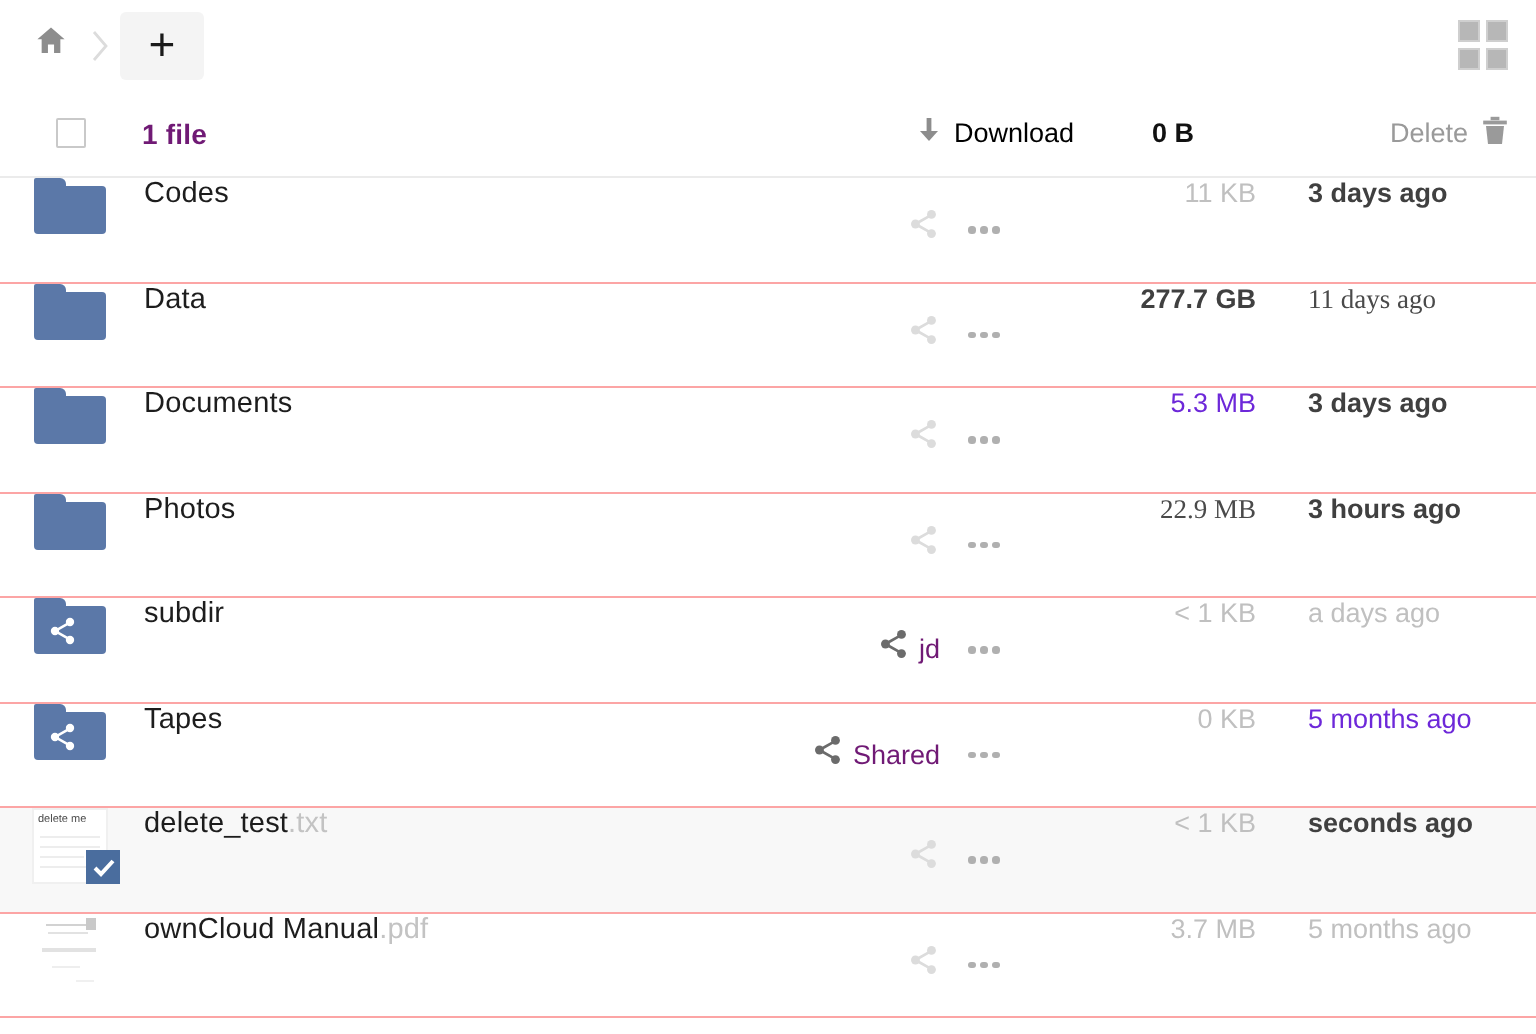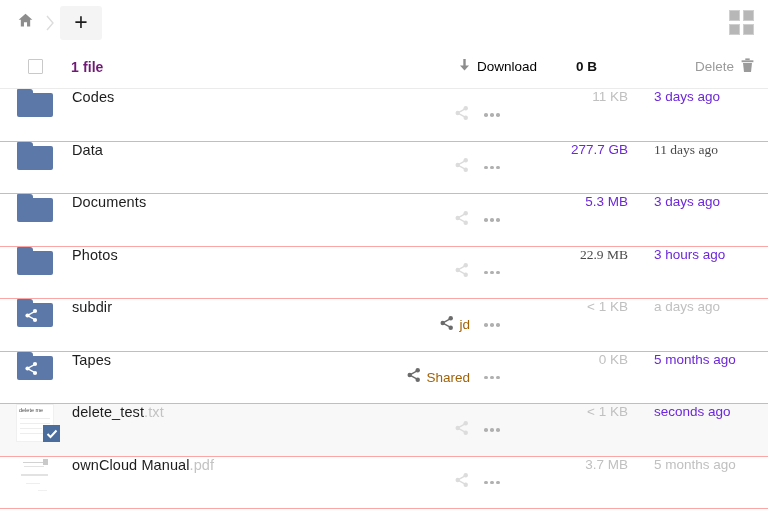--- a/index.html
+++ b/index.html
@@ -215,21 +215,21 @@
     left: 398px;
     width: 80px;
     height: 100%;
     display: flex; align-items: center; justify-content: flex-end;
     padding-right: 8px;
     gap: 4px;
     cursor: pointer;
   }
   .share-cell .lbl {
     font-size: 13.5px;
-    color: #a16207;
+    color: #701a75;
   }
   .menu-cell {
     position: absolute;
     left: 484px;
     height: 100%;
     display: flex; align-items: center;
     cursor: pointer;
   }
   .menu-cell .dots {
     display: flex; gap: 2.5px;
@@ -252,21 +252,21 @@
   .date-cell {
     position: absolute;
     left: 654px;
     font-size: 13.5px;
     color: #1d1d1d;
     white-space: nowrap;
   }
   .dim-1 { color: #c0c0c0; }
   .dim-2 { color: #6d28d9; }
   .dim-3 { color: #4a4a4a; font-family: Liberation Serif, serif; }
-  .dim-4 { color: #6d28d9; }
+  .dim-4 { color: #404040; font-weight: bold; }
 </style>
 </head>
 <body>
 
 <div class="topbar">
   <div class="crumb-home">
     <span>
       <svg width="17" height="17" viewBox="0 0 20 20">
         <path d="M10 2 L18 9 L15.5 9 L15.5 17 L11.8 17 L11.8 12 L8.2 12 L8.2 17 L4.5 17 L4.5 9 L2 9 Z" fill="#8d8d8d"></path>
       </svg>

